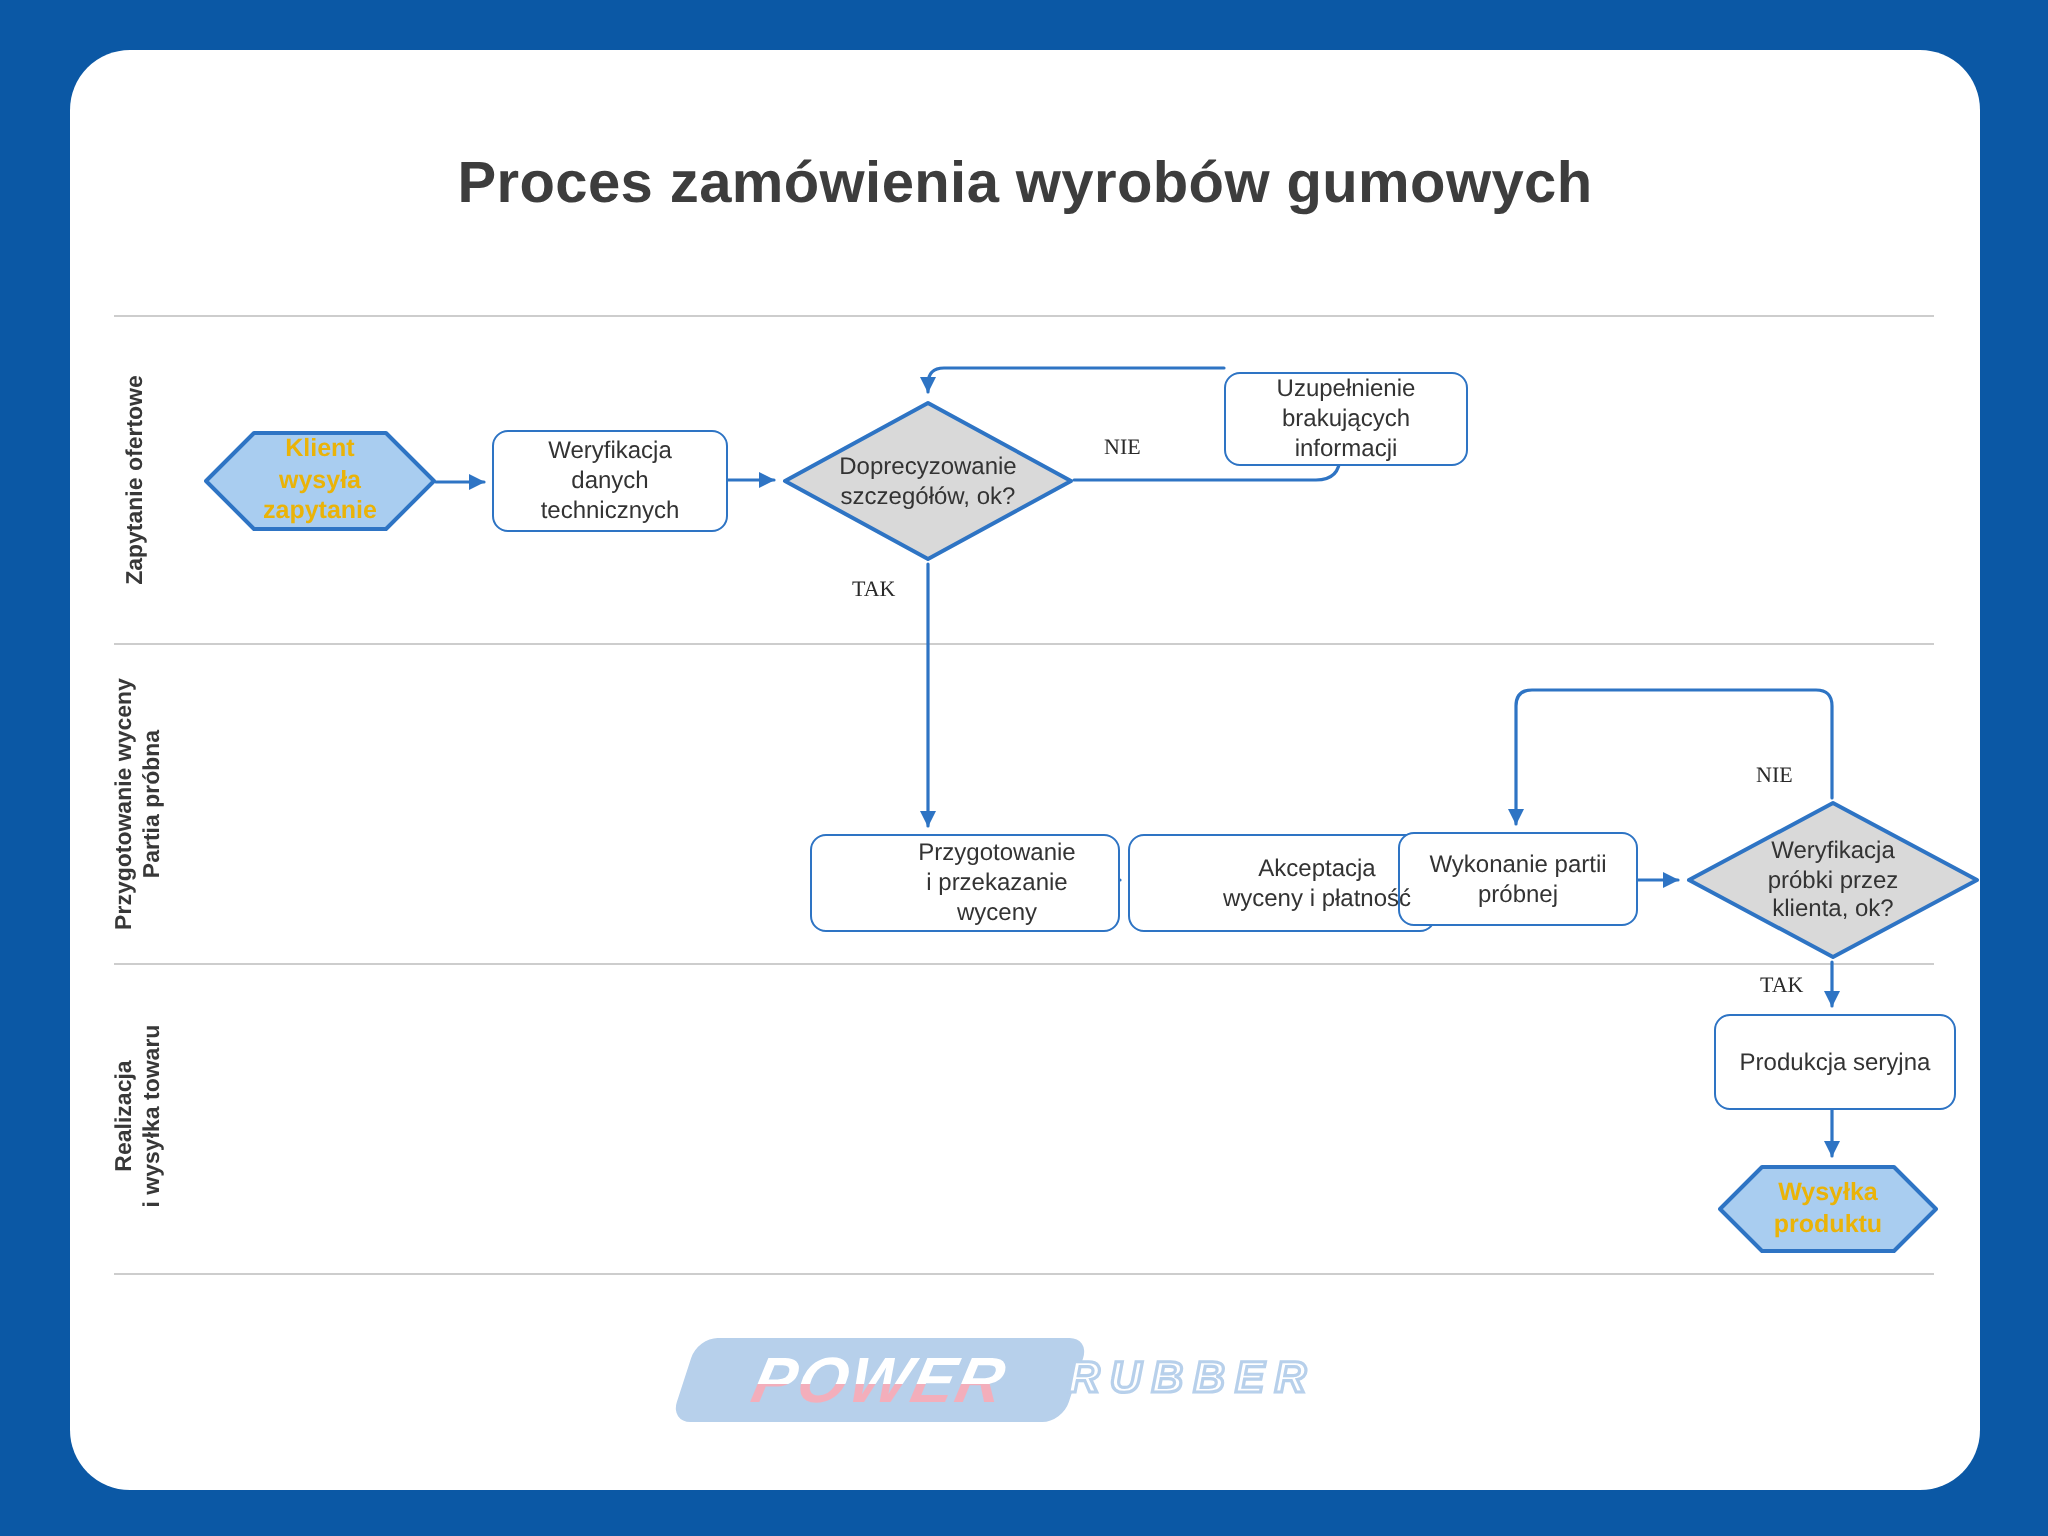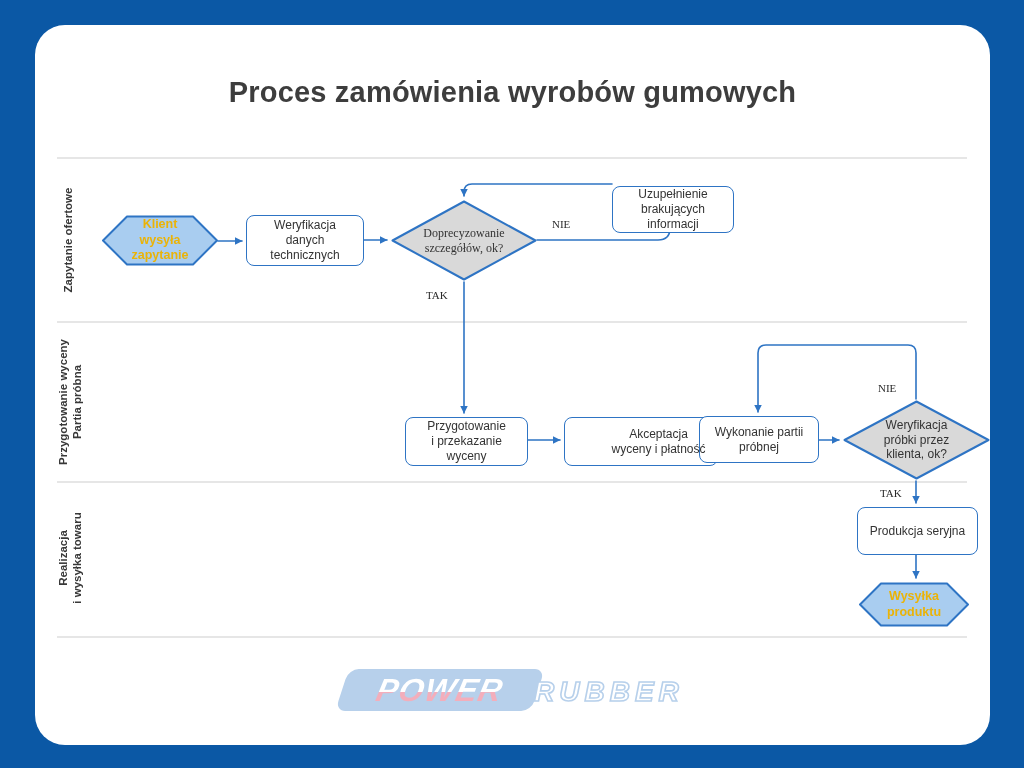--- a/index.html
+++ b/index.html
@@ -41,23 +41,23 @@
   .node svg.shape{position:absolute;left:0;top:0;width:100%;height:100%;z-index:1;}
   .process{
     background:#ffffff;border:1.4px solid #2e74c4;border-radius:8px;
   }
   .hex .label{font-weight:bold;font-size:12.5px;color:#eab308;}
   .hex polygon{fill:#a9cdf0;stroke:#2e74c4;stroke-width:2;stroke-linejoin:round;}
   .diamond polygon{fill:#d9d9d9;stroke:#2e74c4;stroke-width:2;stroke-linejoin:round;}
 
   #n-start{left:102px;top:215px;width:116px;height:51px;}
   #n-verify{left:246px;top:215px;width:116px;height:49px;}
-  #n-clarify{left:391px;top:200px;width:146px;height:81px;font-family:Liberation Serif, serif;}
+  #n-clarify{left:391px;top:200px;width:146px;height:81px;}
   #n-fillinfo{left:612px;top:162px;width:120px;height:45px;margin-top:24px;}
-  #n-prepquote{left:405px;top:417px;width:121px;height:47px;}
+  #n-prepquote{left:405px;top:417px;width:121px;height:47px;padding-left:32px;}
   #n-accept{left:564px;top:417px;width:117px;height:47px;padding-left:35px;}
   #n-trial{left:699px;top:416px;width:118px;height:45px;}
   #n-verifysample{left:843px;top:400px;width:147px;height:80px;}
   #n-serial{left:857px;top:507px;width:119px;height:46px;}
   #n-ship{left:859px;top:582px;width:110px;height:45px;}
 
   .edge-label{
     position:absolute;font-size:11px;color:#2a2a2a;line-height:1;font-family:Liberation Serif, serif;
   }
   #lbl-nie1{left:552px;top:219px;}
@@ -73,21 +73,21 @@
     display:flex;align-items:center;justify-content:center;
   }
   .power-text{
     font-style:italic;font-weight:900;font-size:32px;letter-spacing:1px;
     background:linear-gradient(180deg,#ffffff 0 54%,#f3aebb 54% 100%);
     -webkit-background-clip:text;background-clip:text;color:transparent;
     transform:skewX(6deg);
   }
   .rubber-text{
     position:absolute;left:534px;top:676px;
-    font-style:italic;font-weight:900;font-size:28px;letter-spacing:5px;
+    font-style:italic;font-weight:900;font-size:22px;letter-spacing:5px;
     color:#ffffff;-webkit-text-stroke:1.6px #b7d0eb;
   }
 </style>
 </head>
 <body>
 
 <div id="stage">
 
   <div class="card"></div>
 

